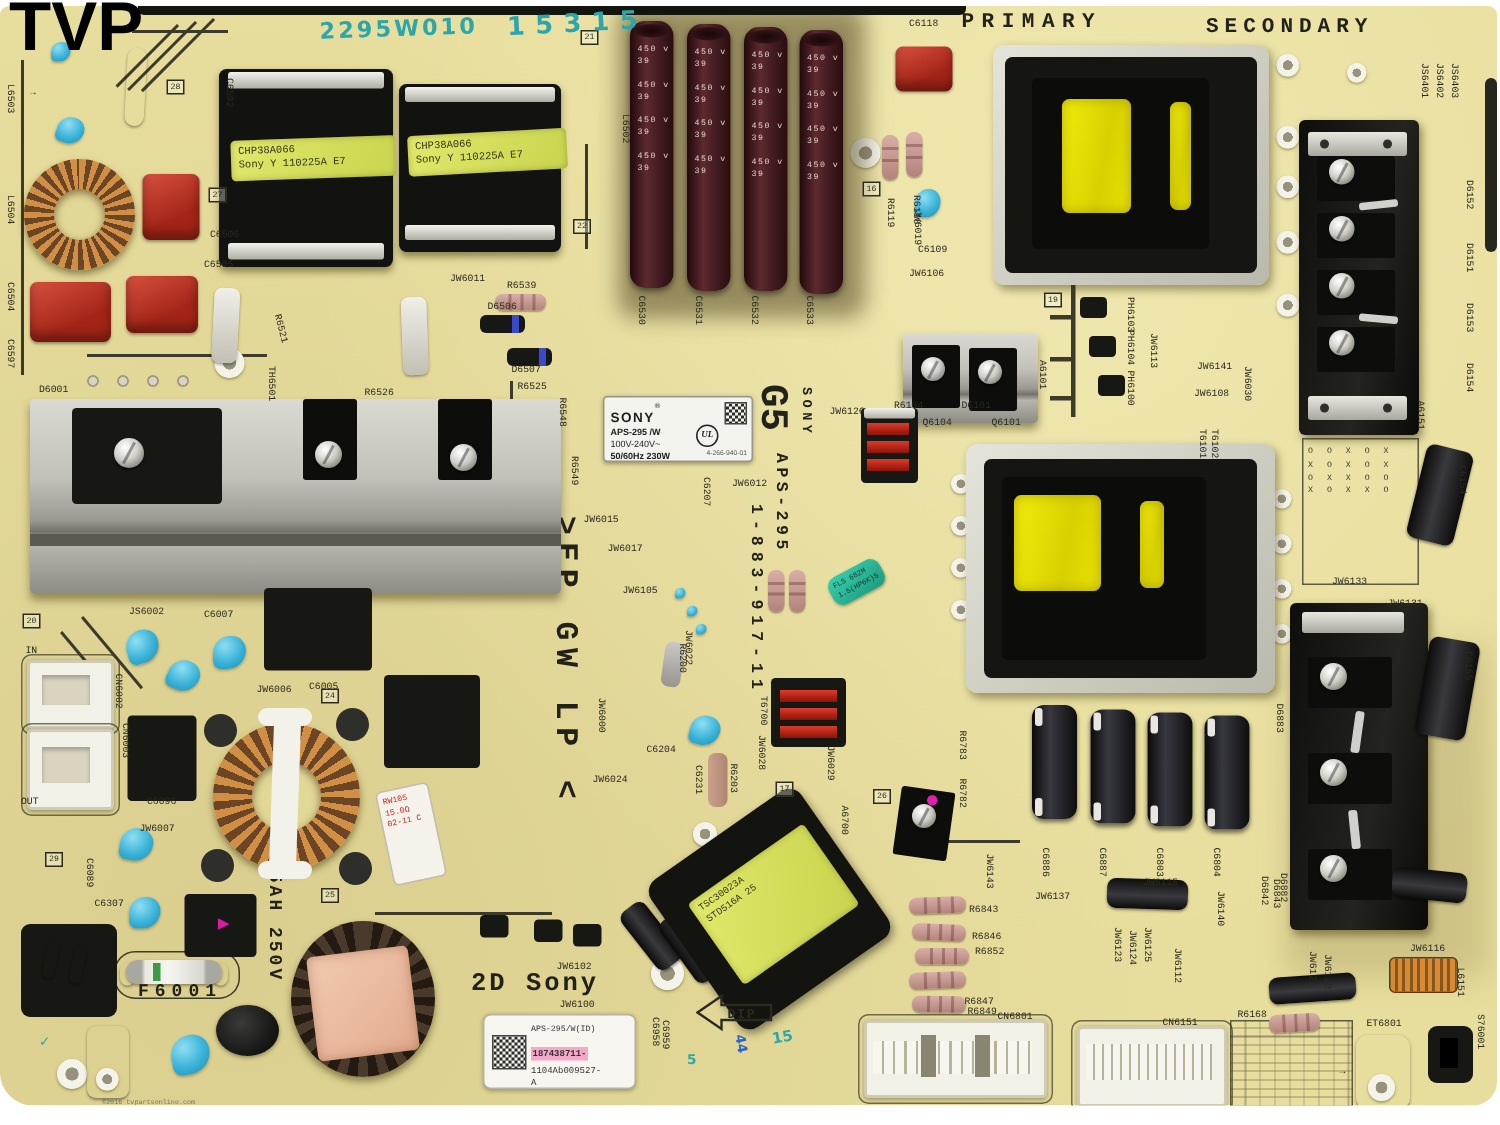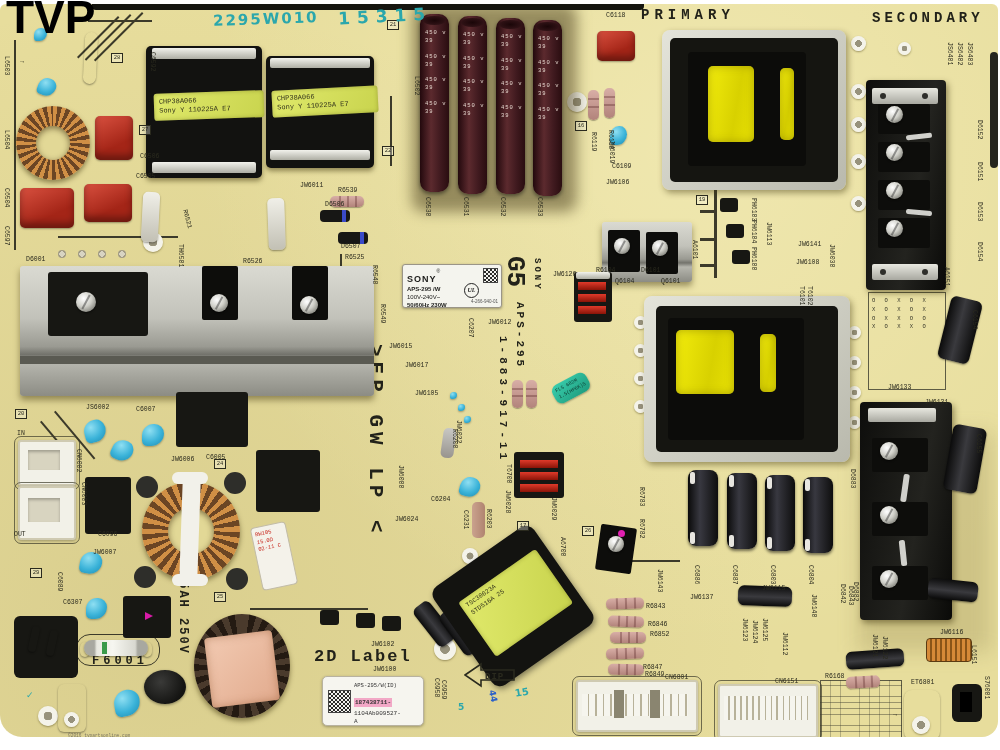--- a/index.html
+++ b/index.html
@@ -123,28 +123,28 @@
   <div class="trace" style="left:390px;top:92px;width:2px;height:70px"></div>
   <div class="trace" style="left:600px;top:556px;width:80px;height:2px"></div>
   <div class="trace" style="left:250px;top:604px;width:118px;height:2px"></div>
   <div class="trace" style="left:714px;top:186px;width:3px;height:88px"></div>
   <div class="trace" style="left:700px;top:206px;width:16px;height:2.5px"></div>
   <div class="trace" style="left:700px;top:234px;width:16px;height:2.5px"></div>
   <div class="trace" style="left:700px;top:260px;width:16px;height:2.5px"></div>
   <div class="trace" style="left:652px;top:300px;width:60px;height:3px;transform:rotate(38deg)"></div>
 
   <div class="silk" style="left:641px;top:3px;font-size:14px;letter-spacing:5px">PRIMARY</div>
-  <div class="silk" style="left:872px;top:6px;font-size:14px;letter-spacing:4px">SECONDARY</div>
+  <div class="silk" style="left:804px;top:6px;font-size:14px;letter-spacing:4px">SECONDARY</div>
   <div class="silk vert" style="left:500px;top:252px;font-size:26px;z-index:30">G5</div>
   <div class="silk vert" style="left:532px;top:254px;font-size:9px;letter-spacing:3px;z-index:30">SONY</div>
   <div class="silk vert" style="left:514px;top:298px;font-size:11px;letter-spacing:3px;z-index:30">APS-295</div>
   <div class="silk vert" style="left:497px;top:332px;font-size:11px;letter-spacing:4px;z-index:30">1-883-917-11</div>
   <div class="silk vert" style="left:364px;top:340px;font-size:21px;letter-spacing:5px">&gt;EP GW LP &lt;</div>
   <div class="silk vert" style="left:176px;top:568px;font-size:12px;letter-spacing:2px">T5AH 250V</div>
-  <div class="silk" style="left:314px;top:643px;font-size:17px;letter-spacing:2px">2D Label</div>
+  <div class="silk" style="left:314px;top:643px;font-size:17px;letter-spacing:2px">2D Sony</div>
   <div class="silk" style="left:92px;top:650px;font-size:12px;letter-spacing:4px">F6001</div>
   <div class="silk" style="left:68px;top:729px;font-size:4.5px;color:#7a7560;font-weight:normal">©2016 tvpartsonline.com</div>
 
   <div class="c" style="left:464px;top:658px;z-index:30">
     <svg width="52" height="26">
       <polygon points="1,13 17,2 17,8 50,8 50,18 17,18 17,24" fill="none" stroke="#2a2a1e" stroke-width="1.6"></polygon>
       <text x="21" y="16.5" font-size="9" font-weight="bold" font-family="Liberation Mono, monospace" fill="#2a2a1e" letter-spacing="1">DIP</text>
     </svg>
   </div>
 

